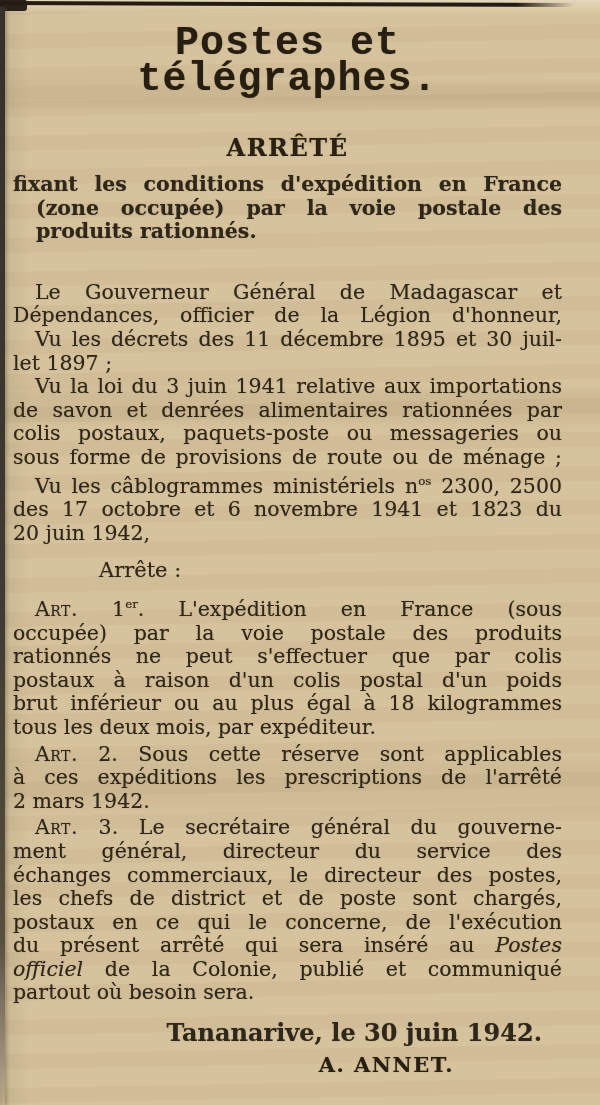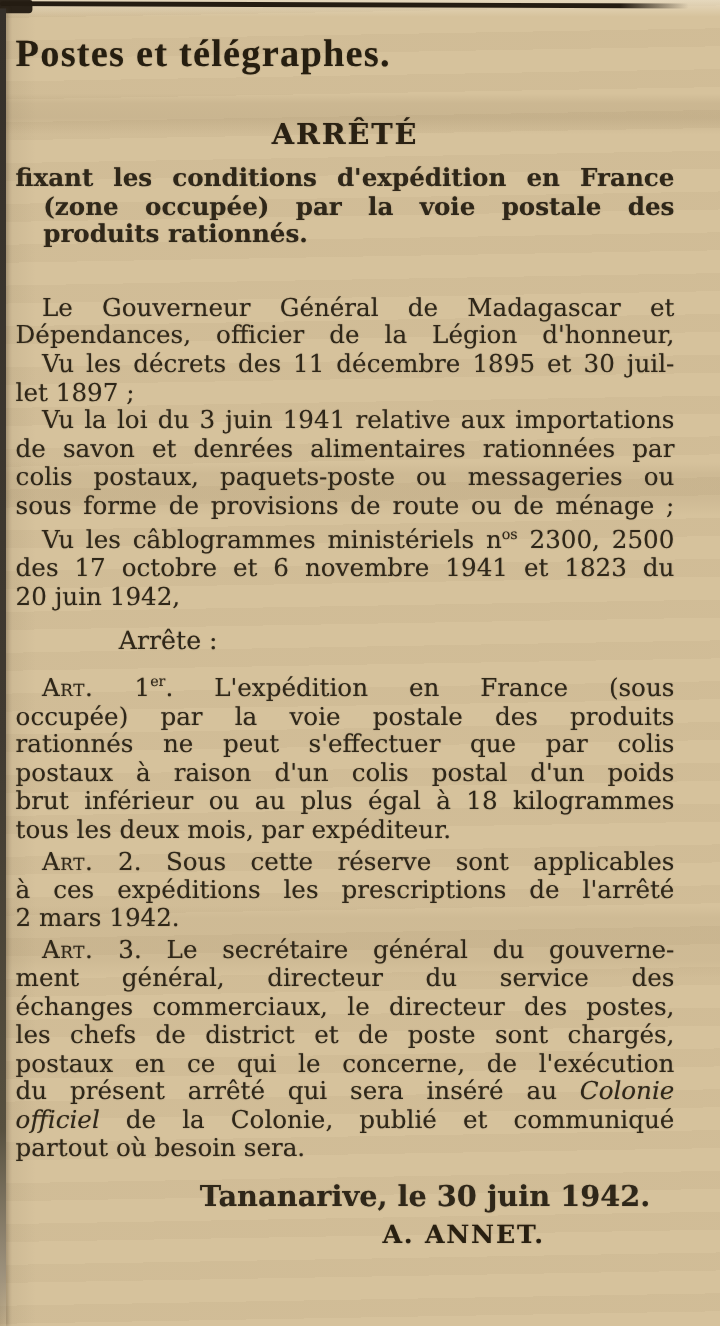--- a/index.html
+++ b/index.html
@@ -29,23 +29,23 @@
     transform:rotate(.2deg);transform-origin:left center;border-radius:2px;
   }
   .left-edge{
     position:absolute;left:0;top:7px;bottom:0;width:5px;
     background:linear-gradient(180deg,#35302a 0%,#403a31 55%,#57503f 85%,#9d917c 96%,rgba(157,145,124,0) 100%);
     box-shadow:2px 0 3px rgba(80,65,45,.25);
   }
   .content{position:absolute;left:13px;top:0;width:549px;}
   .masthead{
     margin:26px 0 0;
-    font-family:Liberation Serif, serif;
-    font-size:32px;line-height:36px;font-weight:700;
-    letter-spacing:1px;color:#261e10;
+    font-family:Liberation Mono, monospace;
+    font-size:40px;line-height:36px;font-weight:700;
+    text-align:center;letter-spacing:1px;color:#261e10;
   }
   .arrete-heading{
     margin:36px 0 0;
     font-size:24px;line-height:28px;font-weight:700;
     text-align:center;letter-spacing:1.5px;color:#2a2113;
   }
   .subject{margin-top:11px;font-size:21px;font-weight:700;line-height:25.5px;}
   .body-text{font-size:20.5px;line-height:23.6px;}
   .preamble{margin-top:37px;}
   .enactment{margin:13px 0 11px 86px;font-size:21px;line-height:24px;}
@@ -119,21 +119,21 @@
           <div class="line"><span class="sc">Art.</span><span> 2. Sous cette réserve sont applicables</span></div>
           <div class="line"><span>à ces expéditions les prescriptions de l'arrêté</span></div>
           <div class="line last"><span>2 mars 1942.</span></div>
         </div>
         <div class="para indent-first">
           <div class="line"><span class="sc">Art.</span><span> 3. Le secrétaire général du gouverne-</span></div>
           <div class="line"><span>ment général, directeur du service des</span></div>
           <div class="line"><span>échanges commerciaux, le directeur des postes,</span></div>
           <div class="line"><span>les chefs de district et de poste sont chargés,</span></div>
           <div class="line"><span>postaux en ce qui le concerne, de l'exécution</span></div>
-          <div class="line"><span>du présent arrêté qui sera inséré au </span><span class="i">Colonie</span></div>
+          <div class="line"><span>du présent arrêté qui sera inséré au </span><span class="i">Postes</span></div>
           <div class="line"><span class="i">officiel</span><span> de la Colonie, publié et communiqué</span></div>
           <div class="line last"><span>partout où besoin sera.</span></div>
         </div>
       </div>
 
     <div class="signoff">
       <div class="place-date">Tananarive, le 30 juin 1942.</div>
       <div class="signature">A. ANNET.</div>
     </div>
   </div>

